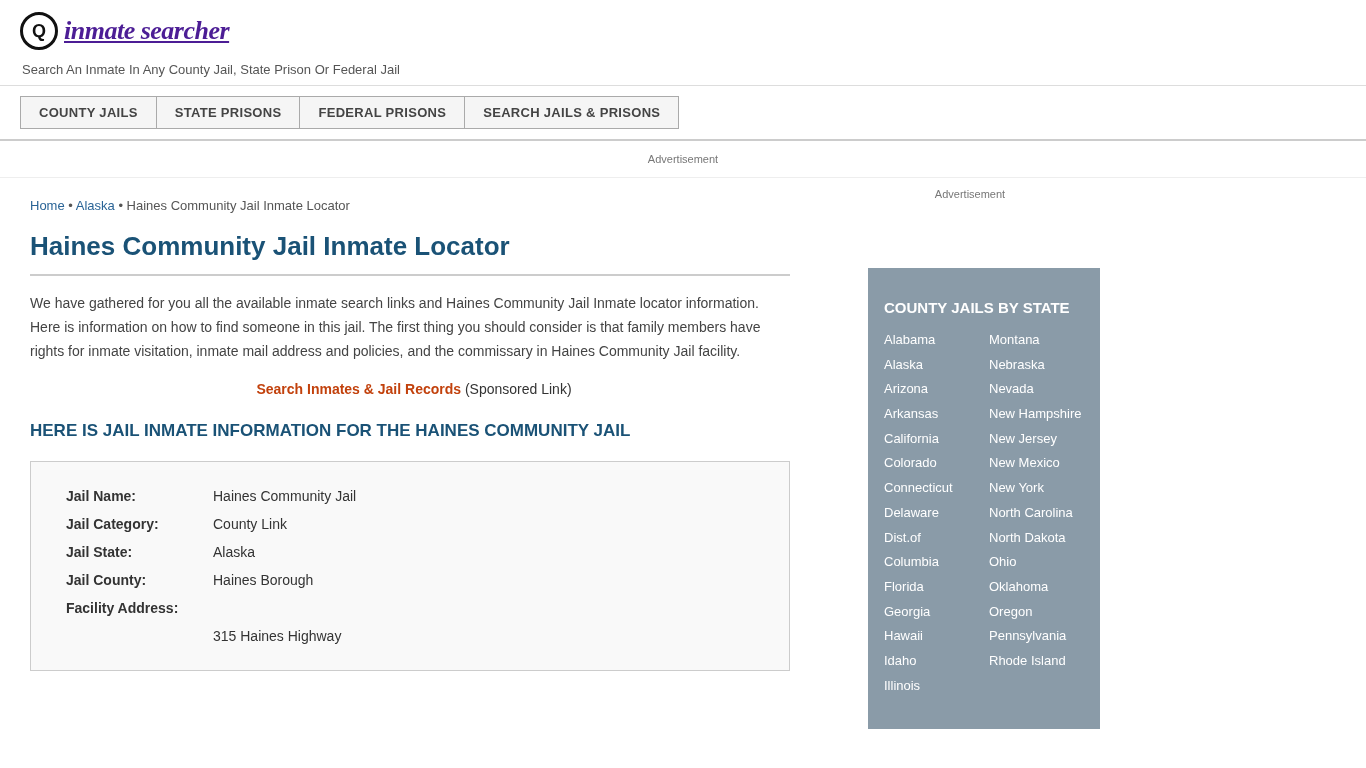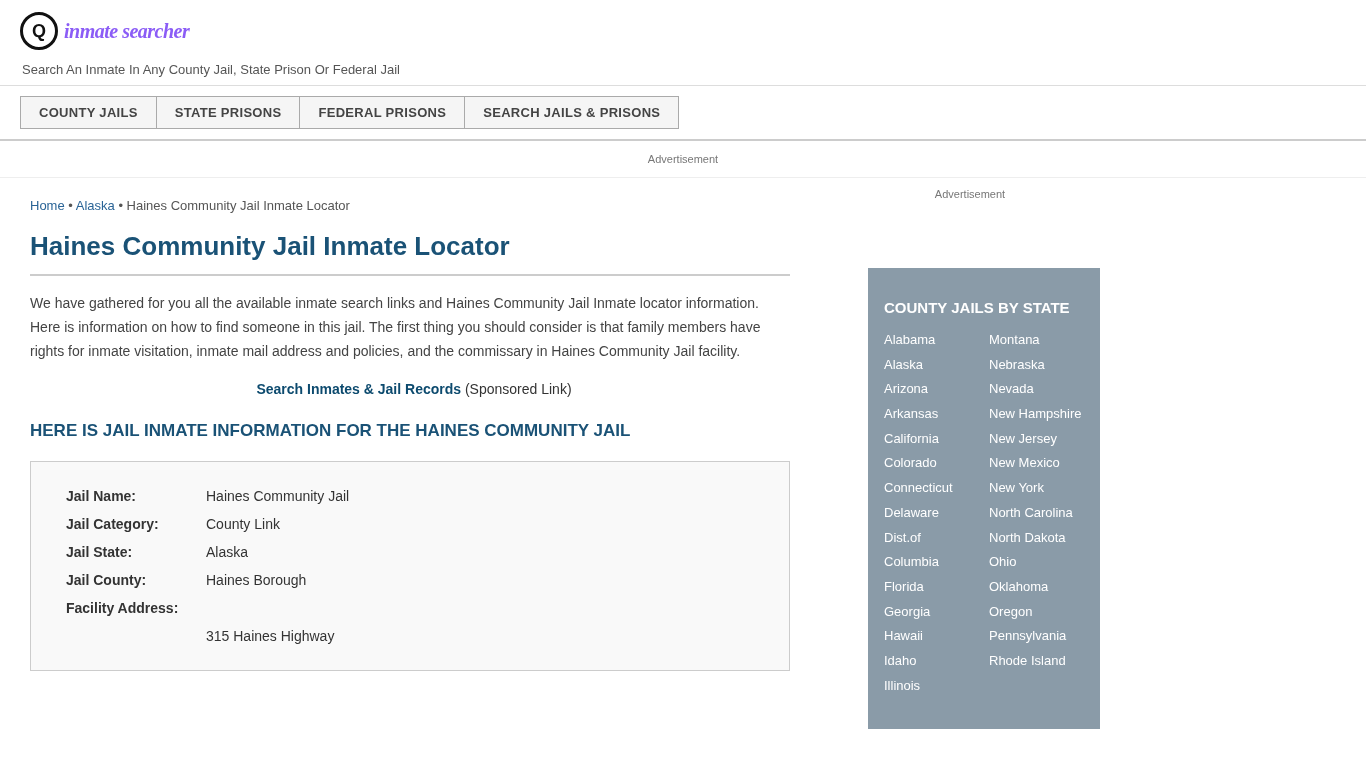--- a/index.html
+++ b/index.html
@@ -7,21 +7,21 @@
 
     
     #header { padding: 12px 20px 8px 20px; border-bottom: 1px solid #ddd; }
     #logo-area { display: flex; align-items: center; gap: 6px; }
     #logo-icon {
       width: 38px; height: 38px; border: 3px solid #111; border-radius: 50%;
       display: flex; align-items: center; justify-content: center;
       font-size: 18px; font-weight: bold; color: #111; background: #fff;
       flex-shrink: 0;
     }
-    #logo-text { font-size: 20px; font-weight: 900; color: #8b5cf6; font-family: Georgia, serif; letter-spacing: -0.5px; }
+    #logo-text { font-size: 26px; font-weight: 900; color: #4c1d95; font-family: Georgia, serif; letter-spacing: -0.5px; text-decoration: underline; }
     #logo-text span { font-style: italic; }
     #tagline { font-size: 13px; color: #555; margin-top: 12px; padding-left: 2px; }
 
     
     #nav { padding: 10px 20px; border-bottom: 2px solid #ccc; display: flex; gap: 0; }
     .nav-btn {
       border: 1px solid #aaa; padding: 8px 18px; font-size: 13px; font-weight: bold;
       color: #444; background: #f5f5f5; cursor: pointer; text-transform: uppercase;
       letter-spacing: 0.3px;
     }
@@ -40,30 +40,30 @@
     #breadcrumb a { color: #2a6496; text-decoration: none; }
 
     
     #page-title { font-size: 26px; color: #1a5276; font-weight: bold; margin-bottom: 16px; border-bottom: 2px solid #ccc; padding-bottom: 12px; }
 
     
     #description { font-size: 14px; line-height: 1.7; color: #444; margin-bottom: 18px; }
 
     
     #sponsored { text-align: center; margin-bottom: 22px; font-size: 14px; }
-    #sponsored a { color: #0c4a6e; font-weight: bold; text-decoration: none; margin-left: 8px; }
+    #sponsored a { color: #c2410c; font-weight: bold; text-decoration: none; margin-left: 8px; }
 
     
     #info-heading { color: #1a5276; font-size: 17px; font-weight: bold; text-transform: uppercase; margin-bottom: 18px; line-height: 1.4; }
 
     
     #info-box { border: 1px solid #ccc; background: #f9f9f9; padding: 20px 35px; font-size: 14px; line-height: 2; }
     .info-row { display: flex; align-items: flex-start; }
     .info-label { font-weight: bold; min-width: 140px; }
-    .info-value { color: #333; }
+    .info-value { color: #333; margin-left: 7px; }
 
     
     #sidebar-ad { text-align: center; font-size: 11px; color: #777; margin-bottom: 20px; min-height: 60px; }
     #county-jails-box { background: #8a9ba8; padding: 31px 16px; margin-left: 28px; }
     #county-jails-title { color: #fff; font-weight: bold; font-size: 15px; text-transform: uppercase; margin-bottom: 12px; }
     #states-grid { display: grid; grid-template-columns: 1fr 1fr; gap: 2px 10px; }
     .state-link { color: #fff; font-size: 13px; text-decoration: none; line-height: 1.9; display: block; }
   </style>
 </head>
 <body>

